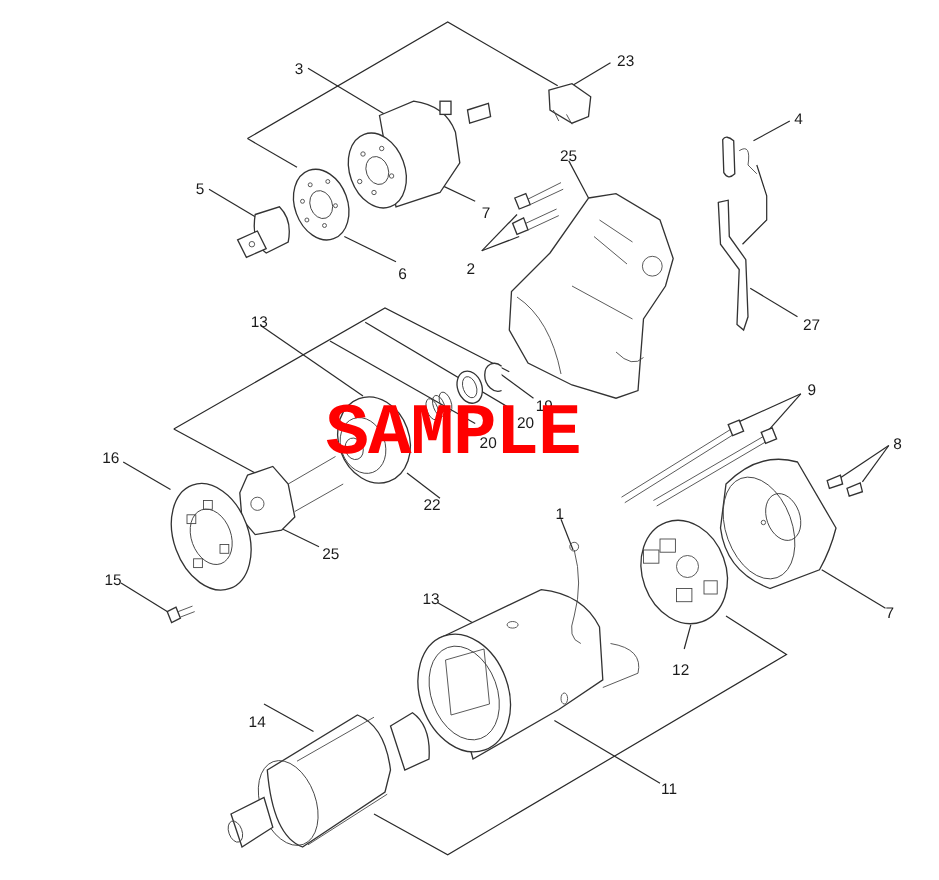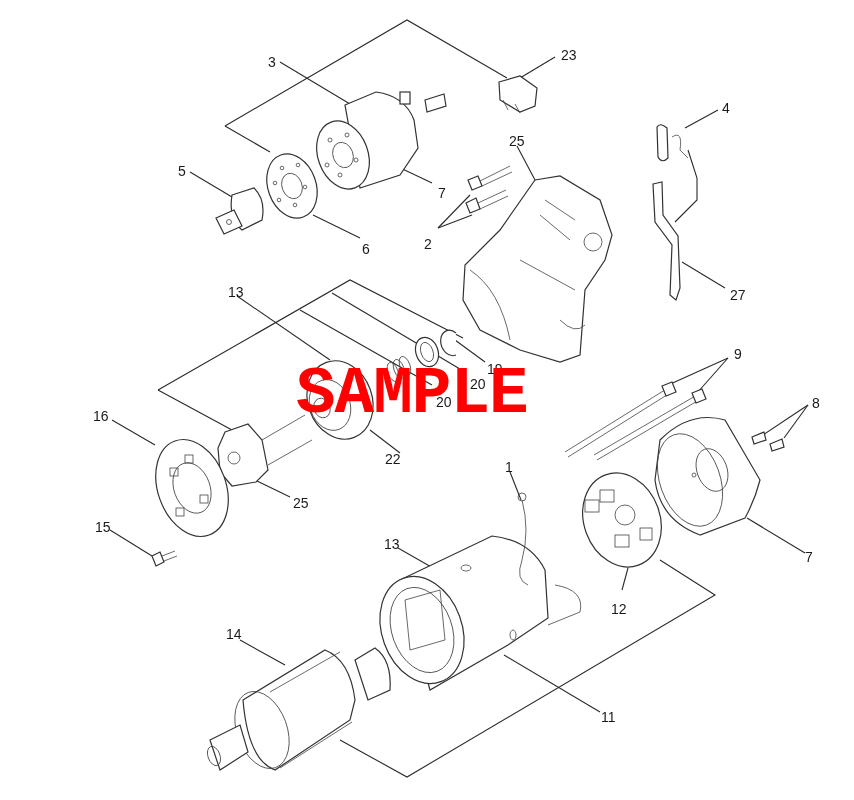--- a/index.html
+++ b/index.html
@@ -214,21 +214,21 @@
   <span class="callout" style="left:722px;top:101px">4</span>
   <span class="callout" style="left:178px;top:164px">5</span>
   <span class="callout" style="left:362px;top:242px">6</span>
   <span class="callout" style="left:438px;top:186px">7</span>
   <span class="callout" style="left:812px;top:396px">8</span>
   <span class="callout" style="left:734px;top:347px">9</span>
   <span class="callout" style="left:805px;top:550px">7</span>
   <span class="callout" style="left:601px;top:710px">11</span>
   <span class="callout" style="left:611px;top:602px">12</span>
   <span class="callout" style="left:384px;top:537px">13</span>
-  <span class="callout" style="left:226px;top:627px">14</span>
+  <span class="callout" style="left:226px;top:649px">14</span>
   <span class="callout" style="left:95px;top:520px">15</span>
   <span class="callout" style="left:93px;top:409px">16</span>
   <span class="callout" style="left:228px;top:285px">13</span>
   <span class="callout" style="left:487px;top:362px">19</span>
   <span class="callout" style="left:470px;top:377px">20</span>
   <span class="callout" style="left:436px;top:395px">20</span>
   <span class="callout" style="left:293px;top:496px">25</span>
   <span class="callout" style="left:385px;top:452px">22</span>
   <span class="callout" style="left:561px;top:48px">23</span>
   <span class="callout" style="left:730px;top:288px">27</span>

